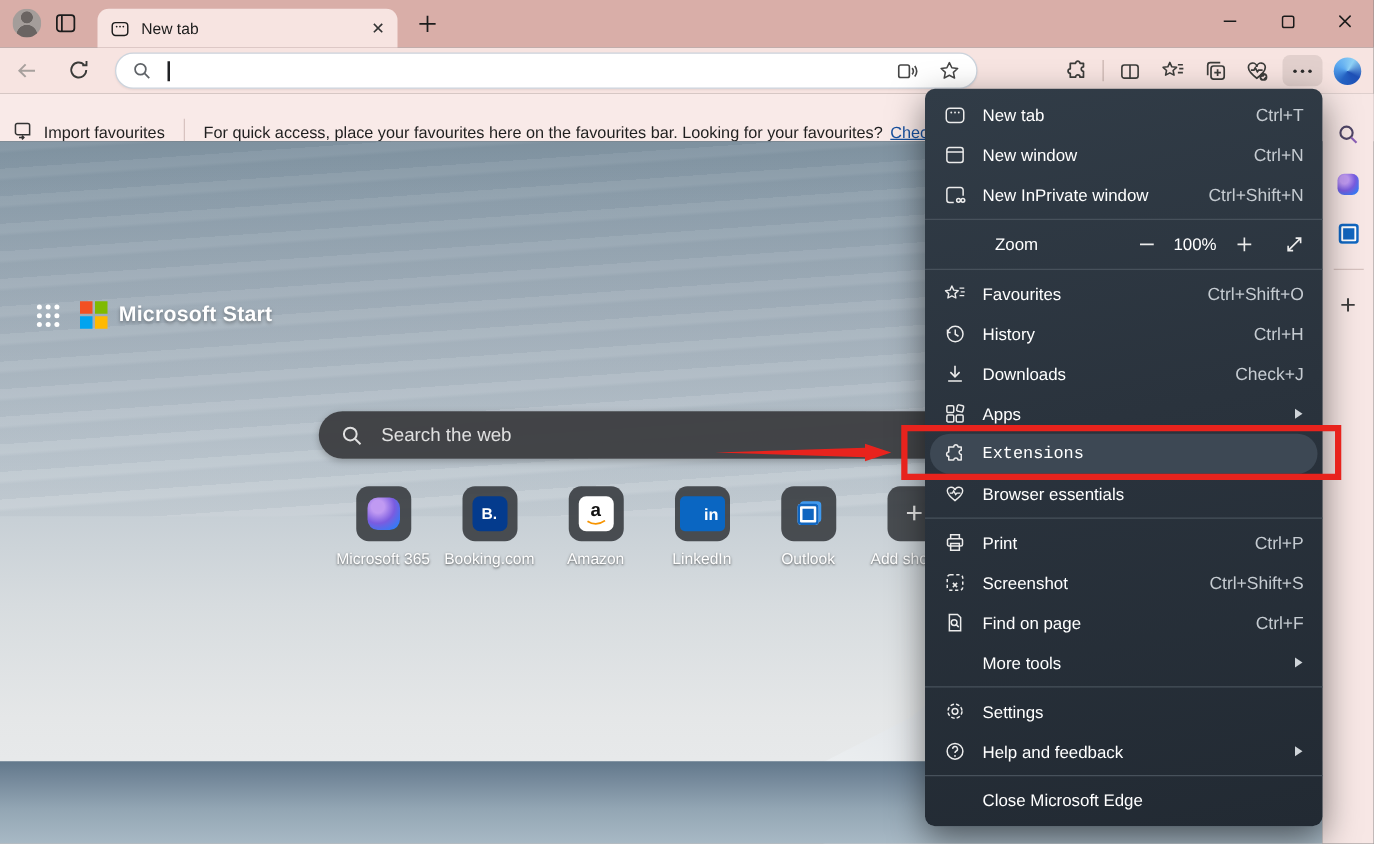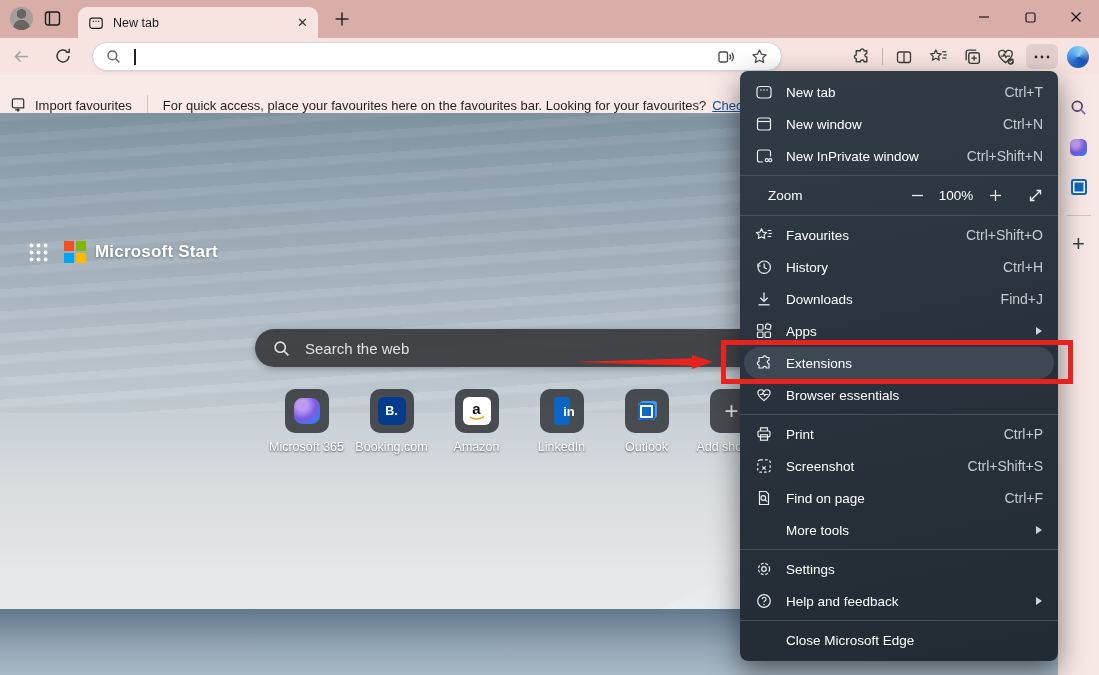--- a/index.html
+++ b/index.html
@@ -80,21 +80,21 @@
     display:flex; align-items:center; justify-content:center; }
   .tile-label { margin-top:7px; font-size:12.5px; color:#fff; text-shadow:0 1px 2px rgba(0,0,0,.65);
     white-space:nowrap; }
   .gi-m365 { width:26px; height:26px; border-radius:32%;
     background: radial-gradient(circle at 32% 28%, #c09af2 0 20%, #7a5ce0 52%, #2d7ef7 88%); }
   .gi-booking { width:28px; height:28px; border-radius:6px; background:#043b8d; color:#fff;
     font-weight:bold; font-size:12.5px; display:flex; align-items:center; justify-content:center; }
   .gi-amazon { width:28px; height:28px; border-radius:6px; background:#fff; color:#111;
     font-weight:bold; font-size:15px; display:flex; flex-direction:column; align-items:center;
     justify-content:center; line-height:1; }
-  .gi-linkedin { width:16px; height:28px; border-radius:4px; background:#0a66c2; color:#fff;
+  .gi-linkedin { width:36px; height:28px; border-radius:4px; background:#0a66c2; color:#fff;
     font-weight:bold; font-size:13px; display:flex; align-items:center; justify-content:center;padding-left:15px; }
   .gi-outlook { width:17px; height:17px; border-radius:3px; background:#1066c0;
     box-shadow:inset 0 0 0 2px #1066c0, inset 0 0 0 4px #fff, 2px -2px 0 0 #3f9af0; }
   .gi-add { color:#e8e8e8; font-size:24px; font-weight:300; line-height:1; }
 
   
   .sidebar { position:absolute; right:0; top:75px; width:41px; height:600px; background:#f7e7e5;
     display:flex; flex-direction:column; align-items:center; padding-top:12px; z-index:10; }
   .sb-item { height:40px; display:flex; align-items:center; justify-content:center; width:100%; }
   .sb-divider { width:24px; height:1px; background:#d6c2bf; margin:8px 0; }
@@ -107,23 +107,23 @@
   
   .menu { position:absolute; left:740px; top:71px; width:318px; border-radius:8px;
     background: linear-gradient(168deg,#313c47 0%, #2a333d 45%, #222a33 100%);
     box-shadow:0 10px 28px rgba(0,0,0,.5); padding:5px 0; z-index:40; color:#fff; }
   .mi { display:flex; align-items:center; height:32px; padding:0 15px 0 14px; gap:13px;
     font-size:13.5px; }
   .mi .ic { width:19px; display:flex; justify-content:center; color:#ececec; flex:none; }
   .mi .lbl { flex:1; white-space:nowrap; }
   .mi .sc { color:#c5cbd1; font-size:14px; }
   .mi .chev { color:#cfd4d9; display:flex; }
-  .mi.hovered { background:#3d4854; border-radius:16px; margin:0 4px; padding:0 11px 0 10px; }
+  .mi.hovered { background:#3d4854; border-radius:16px; margin:0 4px; padding:0 11px 0 10px;font-family:Liberation Mono, monospace; }
   .msep { height:1px; background:#47515b; margin:3px 0; }
-  .zoom-row { padding-left:28px; height:33px; gap:0; }
+  .zoom-row { padding-left:56px; height:33px; gap:0; }
   .zoom-row .lbl { flex:1; }
   .zbtn { background:none; border:none; color:#ececec; width:30px; height:26px; display:flex;
     align-items:center; justify-content:center; padding:0; }
   .zval { width:48px; text-align:center; font-size:13.5px; color:#fff; }
   .fullscr { margin-left:18px; color:#ececec; display:flex; }
 
   
   .red-box { position:absolute; left:721px; top:340px; width:352px; height:44px;
     border:5px solid #e8231d; z-index:60; }
   .red-arrow { position:absolute; left:572px; top:352px; z-index:60; }
@@ -471,21 +471,21 @@
 
     <div class="mi">
       <span class="ic">
         <svg width="18" height="18" viewBox="0 0 18 18" fill="none" stroke="currentColor" stroke-width="1.3">
           <path d="M9 2.5 v8.5"></path>
             <path d="M5.3 7.7 9 11.4 12.7 7.7"></path>
             <path d="M3.5 14.8 h11"></path>
         </svg>
       </span>
       <span class="lbl">Downloads</span>
-      <span class="sc">Find+J</span>
+      <span class="sc">Check+J</span>
     </div>
 
     <div class="mi">
       <span class="ic">
         <svg width="18" height="18" viewBox="0 0 18 18" fill="none" stroke="currentColor" stroke-width="1.2">
           <rect x="2.5" y="2.5" width="5.5" height="5.5" rx="1"></rect>
             <rect x="2.5" y="10" width="5.5" height="5.5" rx="1"></rect>
           <rect x="10" y="10" width="5.5" height="5.5" rx="1"></rect>
           <rect x="10.6" y="2.2" width="5" height="5" rx="1" transform="rotate(14 13.1 4.7)"></rect>
         </svg>

